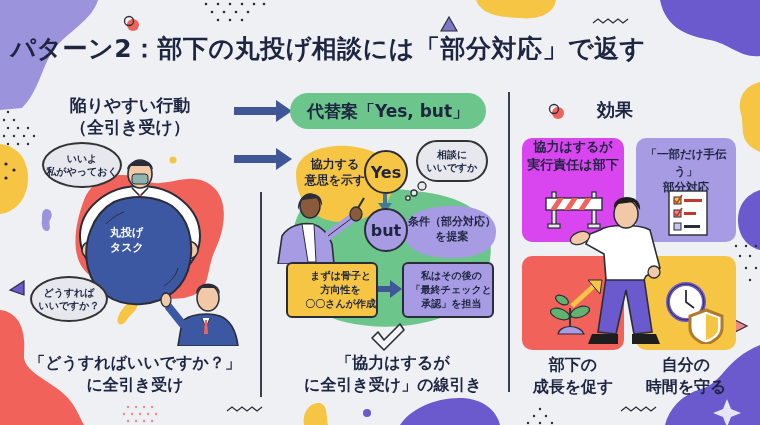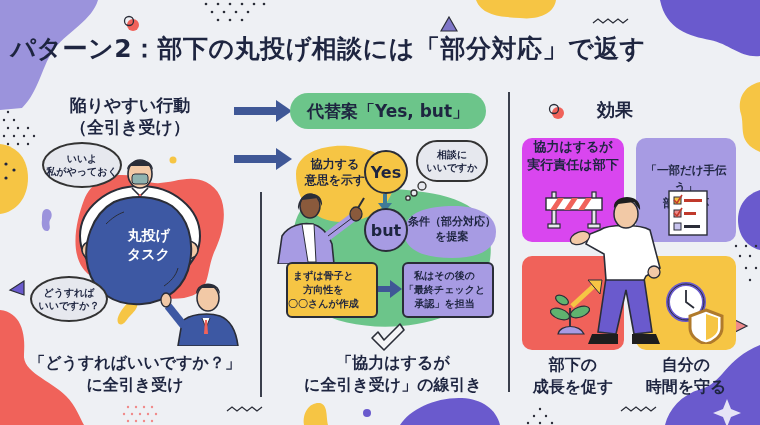--- a/index.html
+++ b/index.html
@@ -53,21 +53,21 @@
       display: flex; align-items: center; justify-content: center;
       font-weight: bold; color: #1e2540;
     }
 
     .card {
       position: absolute; border-radius: 10px; text-align: center; font-weight: bold;
       color: #1e2540;
     }
     .box {
       position: absolute; border: 2px solid #2a2d38; border-radius: 6px;
-      display: flex; align-items: center; justify-content: flex-start; text-align: center;
+      display: flex; align-items: center; justify-content: flex-end; text-align: center;
       font-size: 10px; font-weight: bold; line-height: 1.4; color: #1e2540;
     }
 
     .caption {
       position: absolute; text-align: center; font-weight: bold; font-size: 17px;
       line-height: 1.35; color: #1e2540;
     }
   </style>
 </head>
 <body>
@@ -248,21 +248,21 @@
 
   <ellipse cx="22" cy="98" rx="10" ry="9" fill="#f2c9a6" stroke="#2a2d38" stroke-width="1.5"></ellipse>
   <ellipse cx="118" cy="98" rx="10" ry="9" fill="#f2c9a6" stroke="#2a2d38" stroke-width="1.5"></ellipse>
 </svg>
 
 <svg class="blob" style="left:84px;top:196px" width="112" height="110" viewBox="0 0 112 110">
   <path d="M30,6 C50,-2 72,0 88,10 C104,22 110,44 106,66 C102,90 84,106 58,108 C30,110 10,96 4,72 C-2,48 8,18 30,6 Z" fill="#3d58a3" stroke="#2a2d38" stroke-width="2"></path>
   <path d="M22,28 C28,22 34,18 40,16" stroke="#2a2d38" stroke-width="1" fill="none"></path>
   <path d="M80,90 C86,86 92,80 94,72" stroke="#2a2d38" stroke-width="1" fill="none"></path>
 </svg>
-<div class="abs bold" style="left:110px;top:226px;width:60px;text-align:right;color:#ffffff;font-size:14px;line-height:1.35;">
+<div class="abs bold" style="left:110px;top:226px;width:60px;text-align:left;color:#ffffff;font-size:11px;line-height:1.35;">
   <div>丸投げ</div>
   <div>タスク</div>
 </div>
 
 <div class="bubble" style="left:42px;top:142px;width:80px;height:46px;">
   <div>
     <div>いいよ</div>
     <div>私がやっておく</div>
   </div>
 </div>
@@ -391,21 +391,21 @@
 </div>
 <svg class="blob" style="left:544px;top:190px" width="60" height="40" viewBox="0 0 60 40">
   <rect x="8" y="2" width="4" height="34" fill="#e8e8ee" stroke="#2a2d38" stroke-width="1.2"></rect>
   <rect x="48" y="2" width="4" height="34" fill="#e8e8ee" stroke="#2a2d38" stroke-width="1.2"></rect>
   <rect x="2" y="8" width="56" height="12" fill="#ffffff" stroke="#2a2d38" stroke-width="1.4"></rect>
   <path d="M6,20 L14,8 L20,8 L12,20 Z M20,20 L28,8 L34,8 L26,20 Z M34,20 L42,8 L48,8 L40,20 Z" fill="#f0625a"></path>
   <rect x="4" y="34" width="12" height="4" fill="#e8e8ee" stroke="#2a2d38" stroke-width="1.2"></rect>
   <rect x="44" y="34" width="12" height="4" fill="#e8e8ee" stroke="#2a2d38" stroke-width="1.2"></rect>
 </svg>
 
-<div class="card" style="left:636px;top:138px;width:100px;height:104px;background:#a79be3;padding-top:24px;font-size:11.5px;line-height:1.45;">
+<div class="card" style="left:636px;top:138px;width:100px;height:104px;background:#a79be3;padding-top:8px;font-size:11.5px;line-height:1.45;">
   <div>「一部だけ手伝う」</div>
   <div>部分対応</div>
 </div>
 <svg class="blob" style="left:668px;top:190px" width="40" height="46" viewBox="0 0 40 46">
   <rect x="1" y="1" width="38" height="44" fill="#ffffff" stroke="#2a2d38" stroke-width="1.4"></rect>
   <rect x="6" y="7" width="7" height="7" fill="#f6c544" stroke="#2a2d38" stroke-width="1"></rect>
   <path d="M6,10 L9,13 L14,5" stroke="#c0392b" stroke-width="1.6" fill="none"></path>
   <rect x="16" y="9" width="18" height="3" fill="#c0392b"></rect>
   <rect x="6" y="20" width="7" height="7" fill="#f08a8a" stroke="#2a2d38" stroke-width="1"></rect>
   <path d="M6,23 L9,26 L14,18" stroke="#c0392b" stroke-width="1.6" fill="none"></path>

